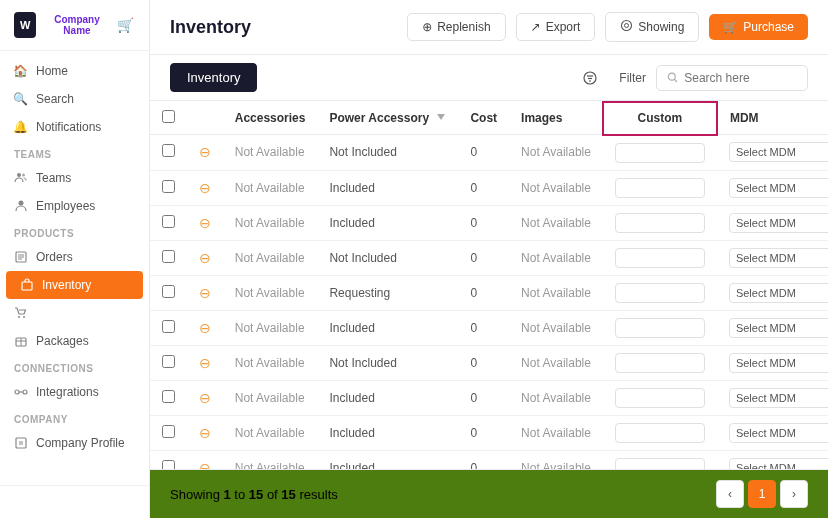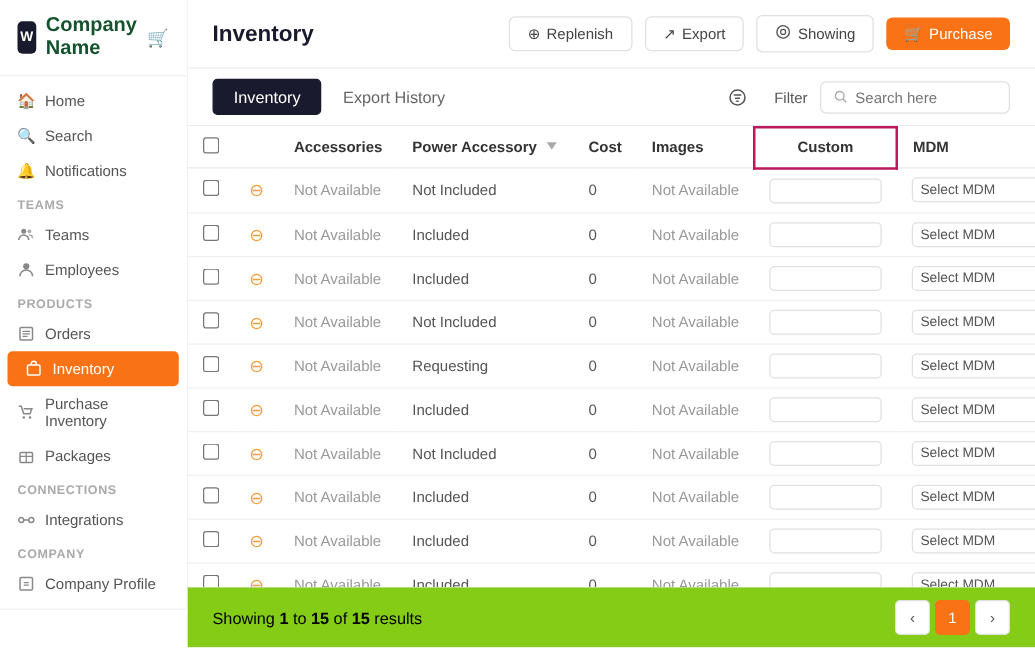--- a/index.html
+++ b/index.html
@@ -2,21 +2,21 @@
 <html><head>
   <meta charset="utf-8">
   <style>
     * { box-sizing: border-box; margin: 0; padding: 0; }
     body { font-family: -apple-system, BlinkMacSystemFont, 'Segoe UI', sans-serif; font-size: 13px; background: #f5f6fa; display: flex; height: 518px; overflow: hidden; }
 
     
     .sidebar { width: 150px; background: #fff; border-right: 1px solid #e8eaf0; display: flex; flex-direction: column; height: 518px; overflow-y: auto; flex-shrink: 0; }
     .sidebar-logo { display: flex; align-items: center; gap: 8px; padding: 12px 14px; border-bottom: 1px solid #f0f0f0; }
     .logo-icon { width: 26px; height: 26px; background: #1a1a2e; border-radius: 4px; display: flex; align-items: center; justify-content: center; color: #fff; font-weight: bold; font-size: 11px; }
-    .company-name { font-size: 16px; font-weight: 600; color: #14532d; }
+    .company-name { font-size: 10px; font-weight: 600; color: #6d28d9; text-align: center; }
     .sidebar-top { position: relative; }
     .sidebar-nav { padding: 6px 0; }
     .nav-item { display: flex; align-items: center; gap: 8px; padding: 7px 14px; cursor: pointer; color: #555; font-size: 12px; border-radius: 0; }
     .nav-item.active { background: #f97316; color: #fff; border-radius: 4px; margin: 0 6px; }
     .nav-icon { width: 14px; height: 14px; display: flex; align-items: center; justify-content: center; flex-shrink: 0; }
     .section-label { font-size: 10px; color: #aaa; padding: 8px 14px 4px; font-weight: 600; letter-spacing: 0.5px; text-transform: uppercase; }
     .sidebar-footer { margin-top: auto; border-top: 1px solid #f0f0f0; padding: 8px 0; }
     .user-info { padding: 8px 14px; display: flex; align-items: center; gap: 6px; }
 
     
@@ -45,21 +45,21 @@
     td { padding: 7px 12px; border-bottom: 1px solid #f0f0f0; font-size: 12px; color: #555; white-space: nowrap; }
     td.not-available { color: #999; }
     .minus-icon { color: #f0a040; font-size: 14px; }
     .mdm-select { border: 1px solid #e0e0e0; border-radius: 4px; padding: 3px 6px; font-size: 11px; color: #555; background: #fff; width: 110px; cursor: pointer; appearance: none; padding-right: 16px; }
     .select-wrapper { position: relative; display: inline-block; }
     .select-wrapper::after { content: '▾'; position: absolute; right: 4px; top: 50%; transform: translateY(-50%); font-size: 10px; color: #888; pointer-events: none; }
     .custom-input { border: 1px solid #e0e0e0; border-radius: 4px; padding: 3px 6px; font-size: 11px; width: 90px; outline: none; }
     .col-checkbox { width: 30px; }
 
     
-    .pagination { display: flex; align-items: center; justify-content: space-between; padding: 10px 20px; background: #84cc16; border-top: 1px solid #e8eaf0; }
+    .pagination { display: flex; align-items: center; justify-content: space-between; padding: 10px 20px; background: #4d7c0f; border-top: 1px solid #e8eaf0; }
     .page-controls { display: flex; align-items: center; gap: 4px; }
     .page-btn { width: 28px; height: 28px; display: flex; align-items: center; justify-content: center; border: 1px solid #e0e0e0; border-radius: 4px; cursor: pointer; font-size: 12px; background: #fff; color: #555; }
     .page-btn.active { background: #f97316; color: #fff; border-color: #f97316; }
   </style>
 </head>
 <body>
 
 <div class="sidebar">
   <div class="sidebar-top">
     <div class="sidebar-logo">
@@ -127,21 +127,20 @@
       <span>Inventory</span>
     </div>
     <div class="nav-item">
       <span class="nav-icon">
         <svg width="14" height="14" viewBox="0 0 14 14" fill="none">
             <circle cx="5" cy="11" r="1" fill="#888"></circle>
             <circle cx="10" cy="11" r="1" fill="#888"></circle>
             <path d="M1 2h2l2 6h5l1.5-4H5" stroke="#888" stroke-width="1.2" fill="none"></path>
           </svg>
       </span>
-      <span>Purchase Inventory</span>
     </div>
     <div class="nav-item">
       <span class="nav-icon">
         <svg width="14" height="14" viewBox="0 0 14 14" fill="none">
             <rect x="2" y="4" width="10" height="8" rx="1" stroke="#888" stroke-width="1.2"></rect>
             <line x1="2" y1="7" x2="12" y2="7" stroke="#888" stroke-width="1"></line>
             <line x1="7" y1="4" x2="7" y2="12" stroke="#888" stroke-width="1"></line>
           </svg>
       </span>
       <span>Packages</span>
@@ -207,21 +206,20 @@
       <button class="btn btn-primary">
         <span>🛒</span>
         <span>Purchase</span>
       </button>
     </div>
   </div>
 
   <div class="tabs-bar">
     <div class="tabs">
       <div class="tab active">Inventory</div>
-      <div class="tab">Export History</div>
     </div>
     <div class="tab-actions">
       <div class="filter-btn">
         <svg width="14" height="14" viewBox="0 0 14 14" fill="none">
             <circle cx="7" cy="7" r="6" stroke="#555" stroke-width="1.2"></circle>
             <line x1="4" y1="5" x2="10" y2="5" stroke="#555" stroke-width="1.2"></line>
             <line x1="5" y1="7.5" x2="9" y2="7.5" stroke="#555" stroke-width="1.2"></line>
             <line x1="6" y1="10" x2="8" y2="10" stroke="#555" stroke-width="1.2"></line>
           </svg>
         <span>Filter</span>

